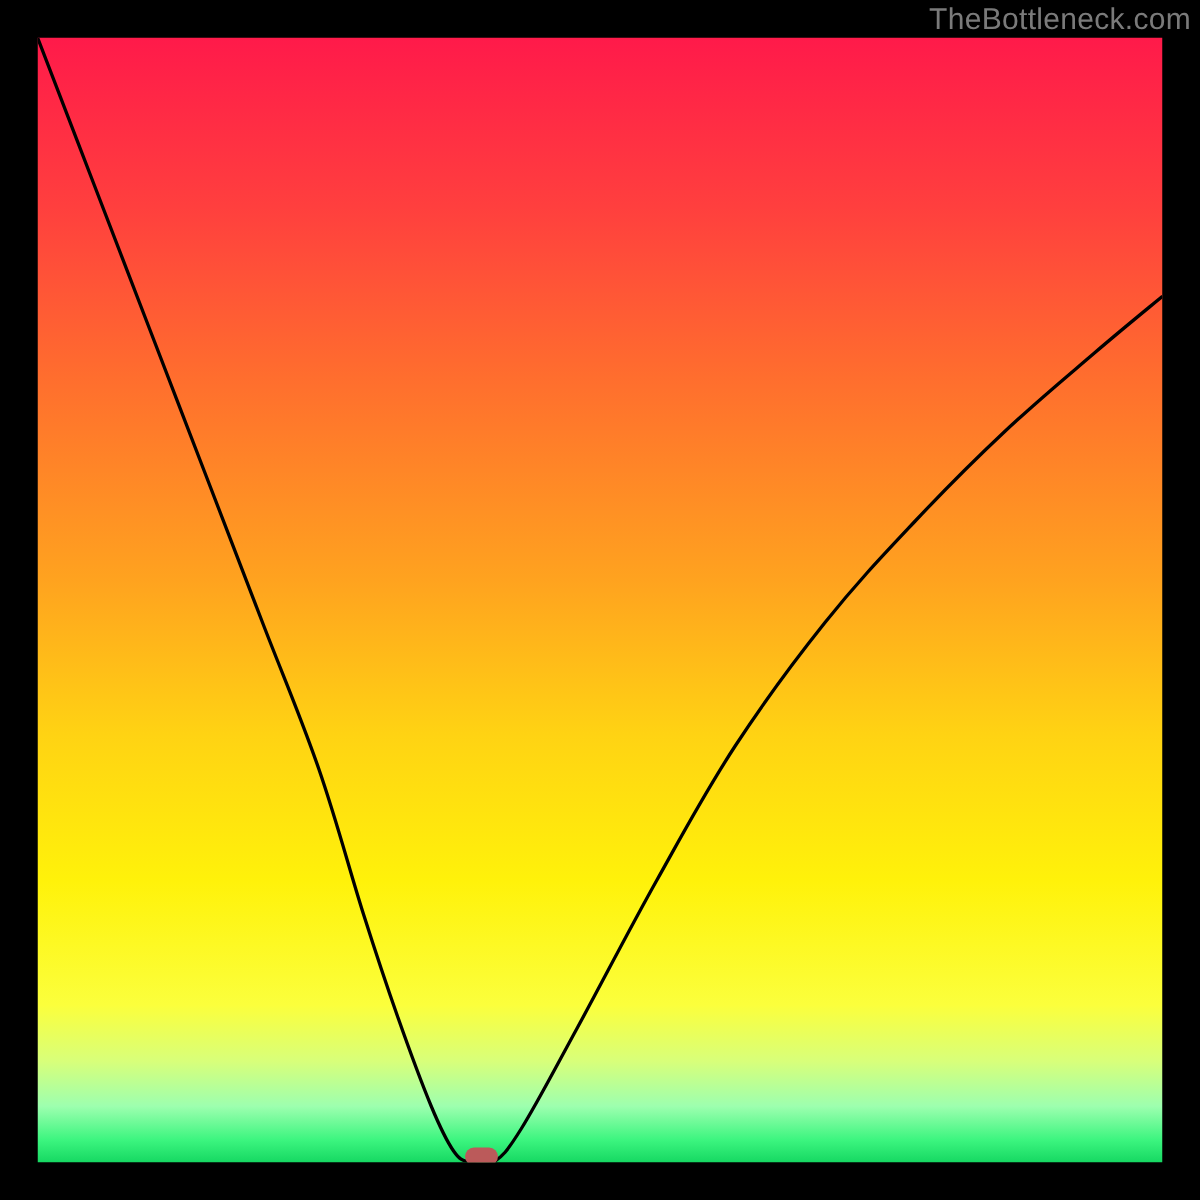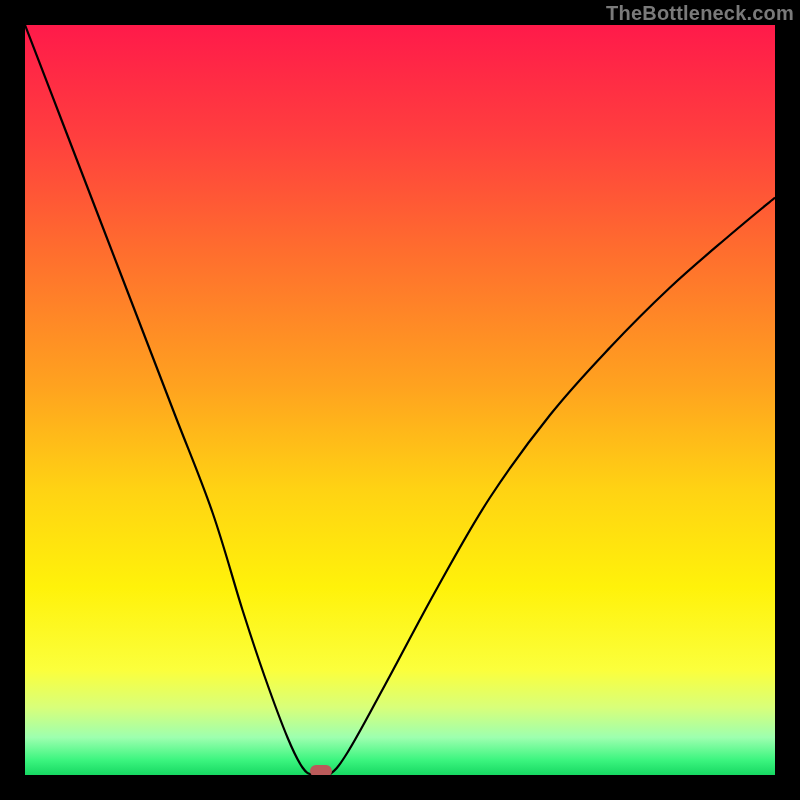--- a/index.html
+++ b/index.html
@@ -58,21 +58,21 @@
     background: #bb5a5a;
     border-radius: 6px;
     transform: translate(-50%, -50%);
   }
   .watermark {
     position: absolute;
     top: 2px;
     right: 6px;
     color: #7a7a7a;
     font-size: 20px;
-    font-weight: 700;
+    font-weight: 400;
     letter-spacing: 0.2px;
   }
 </style>
 </head>
 <body>
 
 <div class="frame">
   <div class="watermark">TheBottleneck.com</div>
 
   <div class="plot-area">

